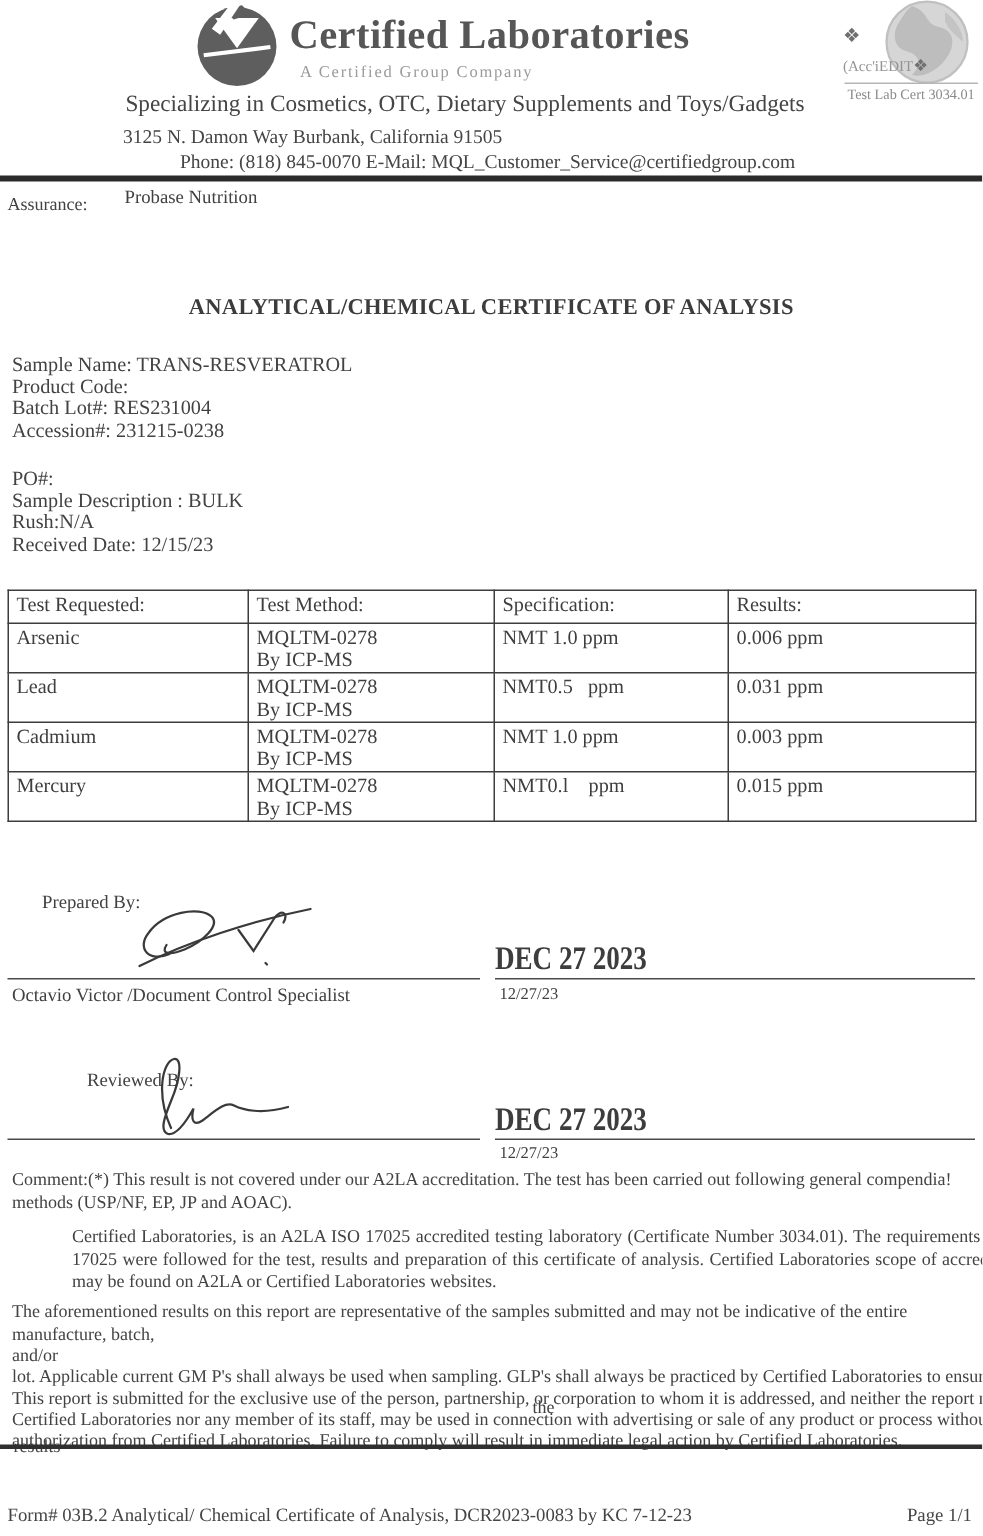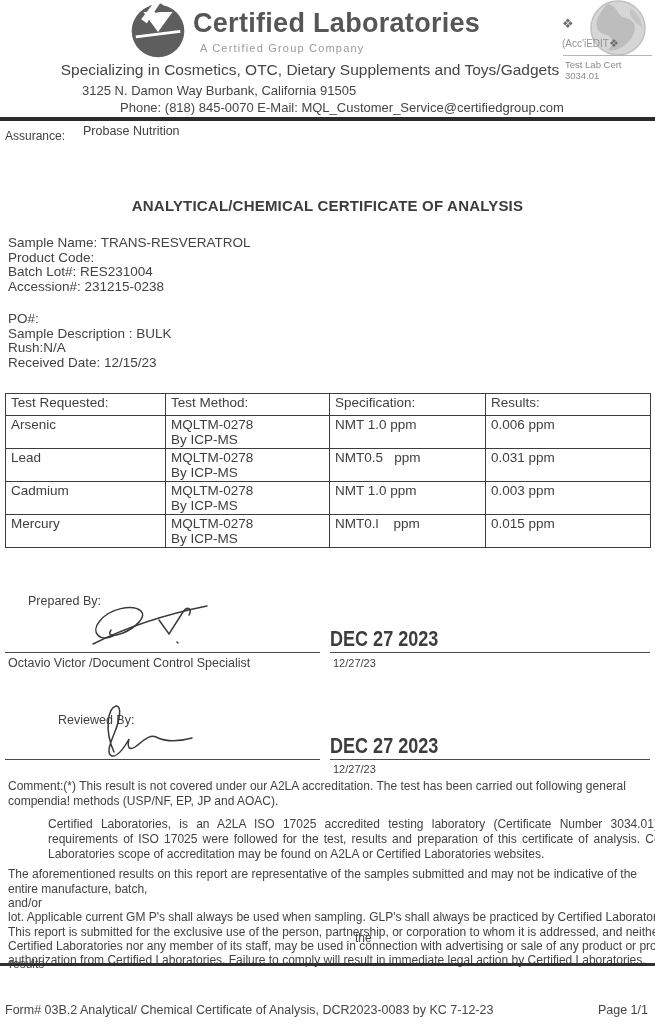--- a/index.html
+++ b/index.html
@@ -1,18 +1,18 @@
 <!DOCTYPE html>
 <html><head>
 <meta charset="utf-8">
 <style>
   html,body { margin:0; padding:0; background:#ffffff; }
   .page {
     position:relative; width:655px; height:1024px; background:#ffffff;
-    font-family:Liberation Sans, sans-serif; color:#414141; overflow:hidden;
+    font-family:Liberation Serif, serif; color:#414141; overflow:hidden;
   }
   .abs { position:absolute; }
 
   
   .company-name { left:193px; top:8px; font-size:27px; font-weight:bold; color:#565656; letter-spacing:0.3px; }
   .company-sub { left:200px; top:42px; font-size:11px; color:#9a9a9a; letter-spacing:1.2px; }
   .tagline { left:55px; top:61px; width:510px; text-align:center; font-size:15.5px; color:#454545; }
   .address { left:82px; top:83px; font-size:13px; color:#454545; }
   .contact { left:120px; top:100px; font-size:13px; color:#454545; }
   .black-bar { left:0; top:117px; width:655px; height:4px; background:#2b2b2b; }

